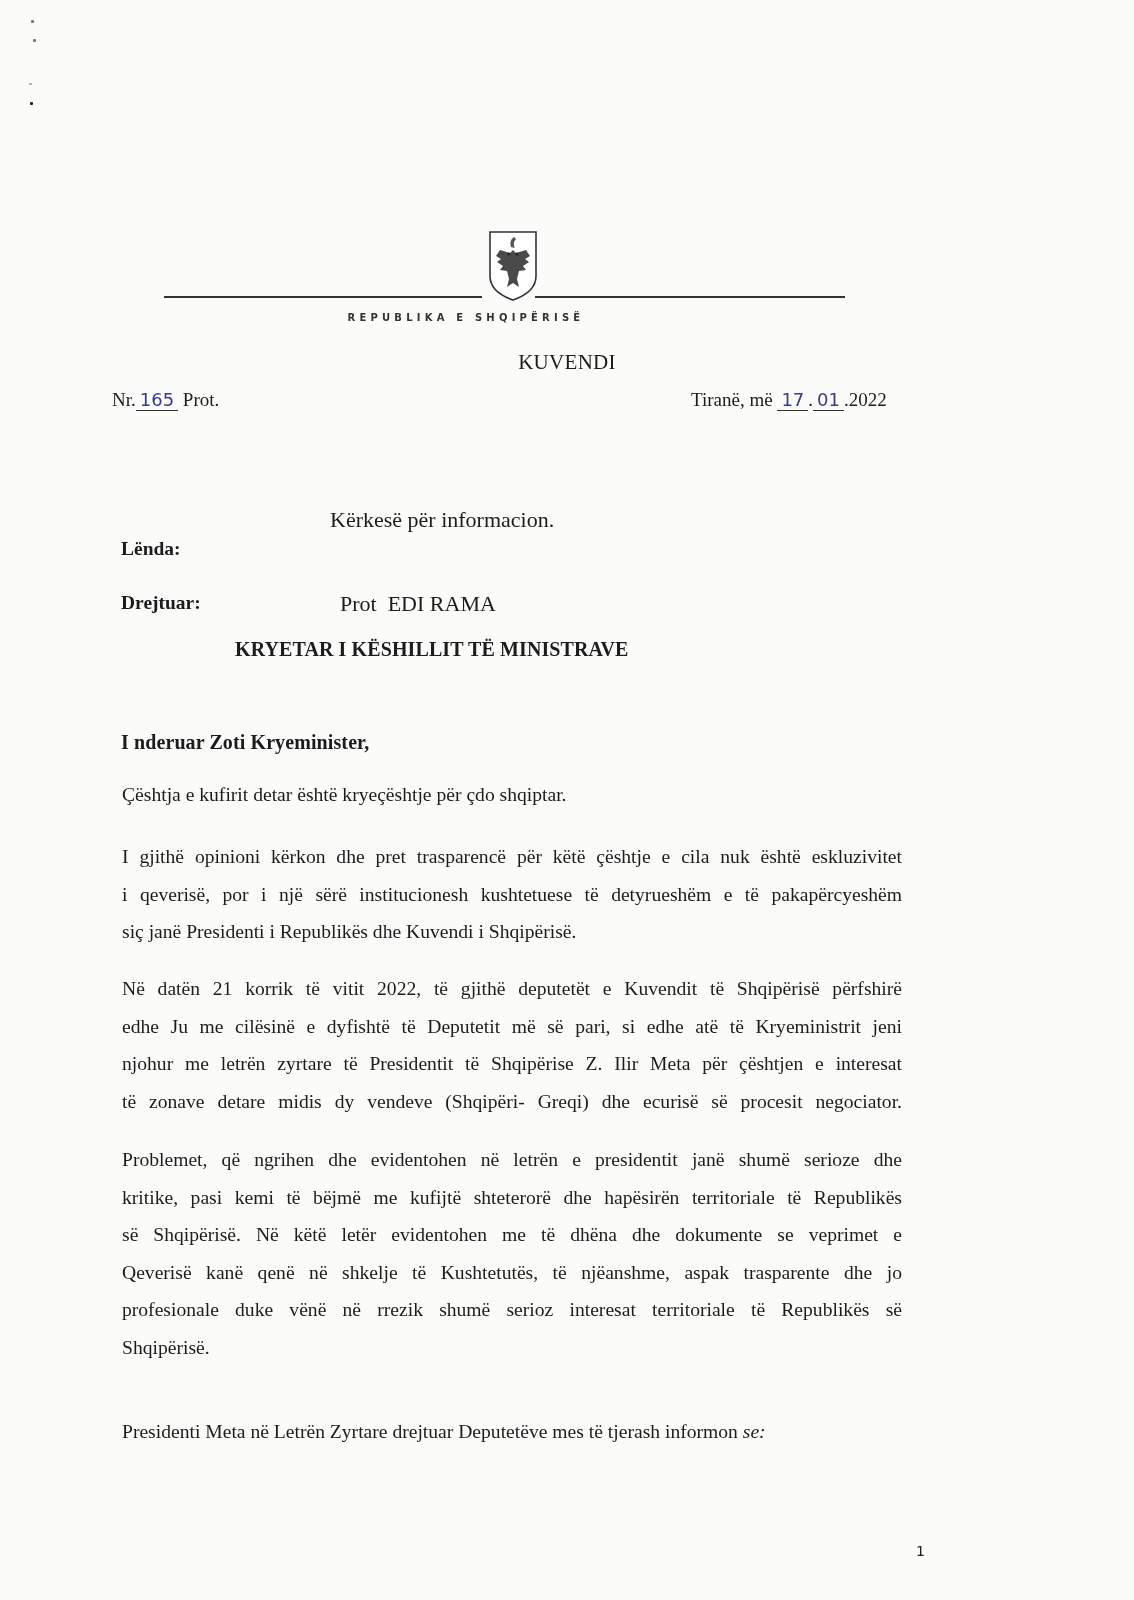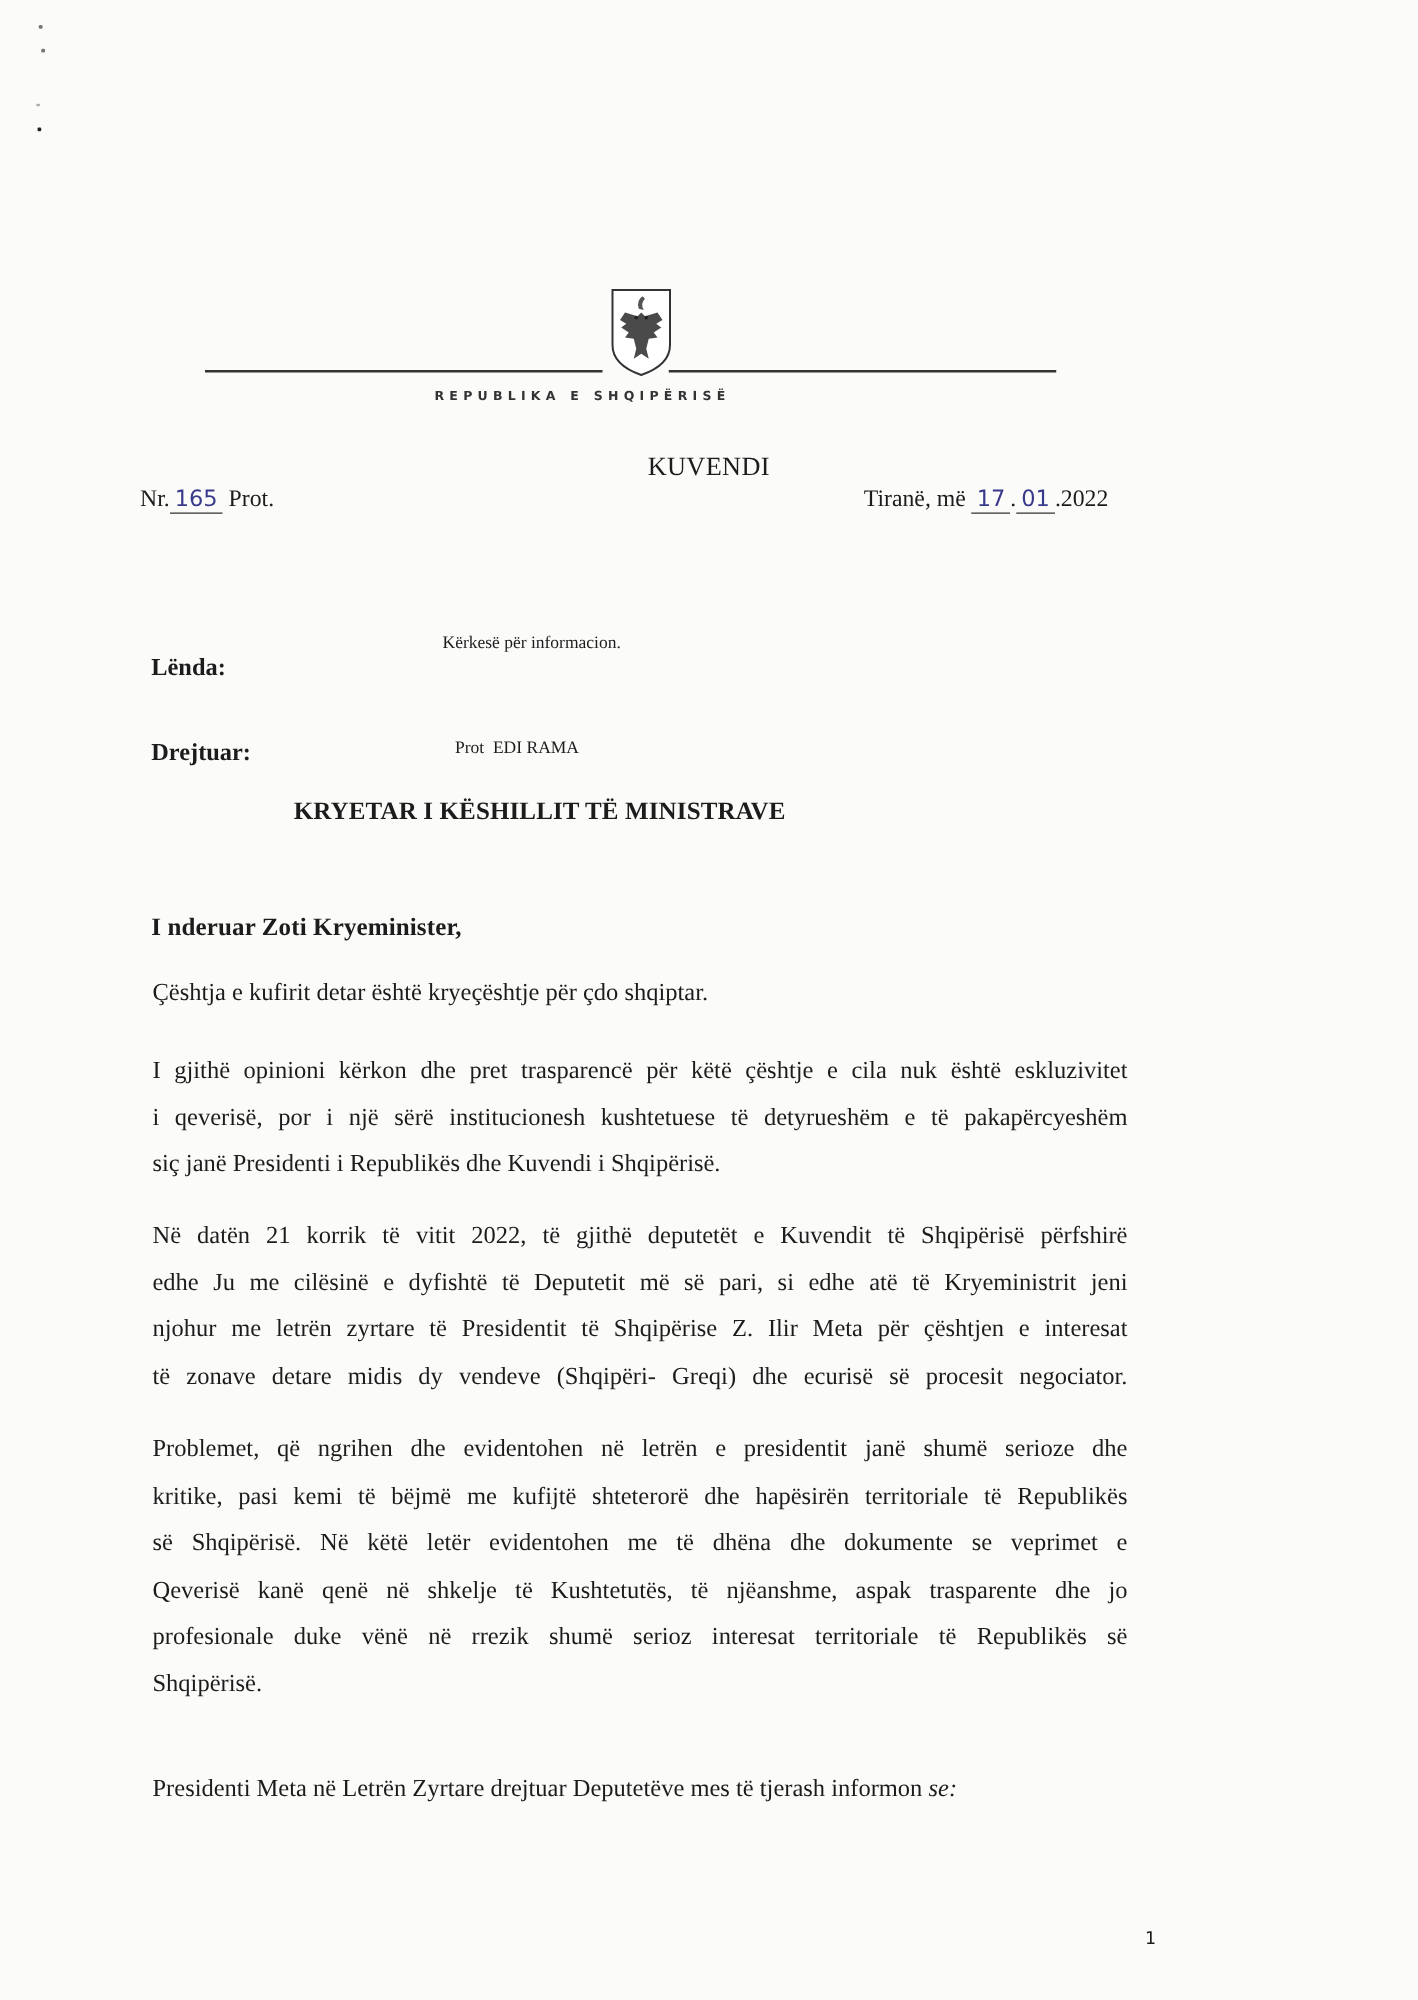--- a/index.html
+++ b/index.html
@@ -13,29 +13,29 @@
   }
   .page { position: absolute; inset: 0; }
   .speck { position: absolute; width: 3px; height: 3px; background: #777; border-radius: 1px; }
   .hr { position: absolute; height: 1.5px; background: #333; top: 296px; }
   .emblem { position: absolute; left: 487px; top: 226px; width: 52px; height: 76px; }
   .republika {
     position: absolute; top: 312px; left: 0; width: 932px; text-align: center;
     font-family: "DejaVu Sans", sans-serif; font-weight: bold; font-size: 10px;
     letter-spacing: 4.2px; color: #333;
   }
-  .kuvendi { position: absolute; top: 350px; left: 0; width: 1134px; text-align: center; font-size: 21px; letter-spacing: 0.3px; margin-top: 11px; }
+  .kuvendi { position: absolute; top: 350px; left: 0; width: 1134px; text-align: center; font-size: 21px; letter-spacing: 0.3px; }
   .nr { position: absolute; top: 389px; left: 112px; font-size: 19px; }
   .date { position: absolute; top: 389px; left: 691px; font-size: 19px; }
   .hand {
     display: inline-block; font-family: "DejaVu Sans", sans-serif; color: #3a3a8c;
     border-bottom: 1.3px solid #333; font-size: 18px; line-height: 20px; padding: 0 4px; text-align: center;
   }
   .label { position: absolute; font-weight: bold; font-size: 19.5px; }
-  .val { position: absolute; font-size: 14px; margin-left: 24px; }
+  .val { position: absolute; font-size: 22px; }
   .heading { position: absolute; font-weight: bold; font-size: 20px; letter-spacing: 0.1px; }
   .para {
     position: absolute; left: 122px; width: 780px;
     font-size: 19.6px; line-height: 37.5px; text-align: justify;
   }
   .para .line { display: block; white-space: nowrap; text-align-last: justify; }
   .para .line.last { text-align-last: left; }
   .pagenum { position: absolute; top: 1543px; left: 916px; font-family: "DejaVu Sans", sans-serif; font-size: 14px; }
 </style>
 </head>
@@ -65,21 +65,21 @@
   <div class="nr">
     <span>Nr.</span><span class="hand">165</span>
     <span>Prot.</span>
   </div>
 
   <div class="date">
     <span>Tiranë, më</span>
     <span class="hand">17</span>.<span class="hand">01</span><span>.2022</span>
   </div>
 
-  <div class="label" style="left:121px;top:524px">Lënda:</div>
+  <div class="label" style="left:121px;top:538px">Lënda:</div>
   <div class="val" style="left:330px;top:507px">Kërkesë për informacion.</div>
 
   <div class="label" style="left:121px;top:592px">Drejtuar:</div>
   <div class="val" style="left:340px;top:591px;white-space:pre">Prot  EDI RAMA</div>
   <div class="heading" style="left:235px;top:638px">KRYETAR I KËSHILLIT TË MINISTRAVE</div>
 
   <div class="heading" style="left:121px;top:731px">I nderuar Zoti Kryeminister,</div>
 
   <div class="para" style="top:838px">
     <span class="line">I gjithë opinioni kërkon dhe pret trasparencë për këtë çështje e cila nuk është eskluzivitet</span>

